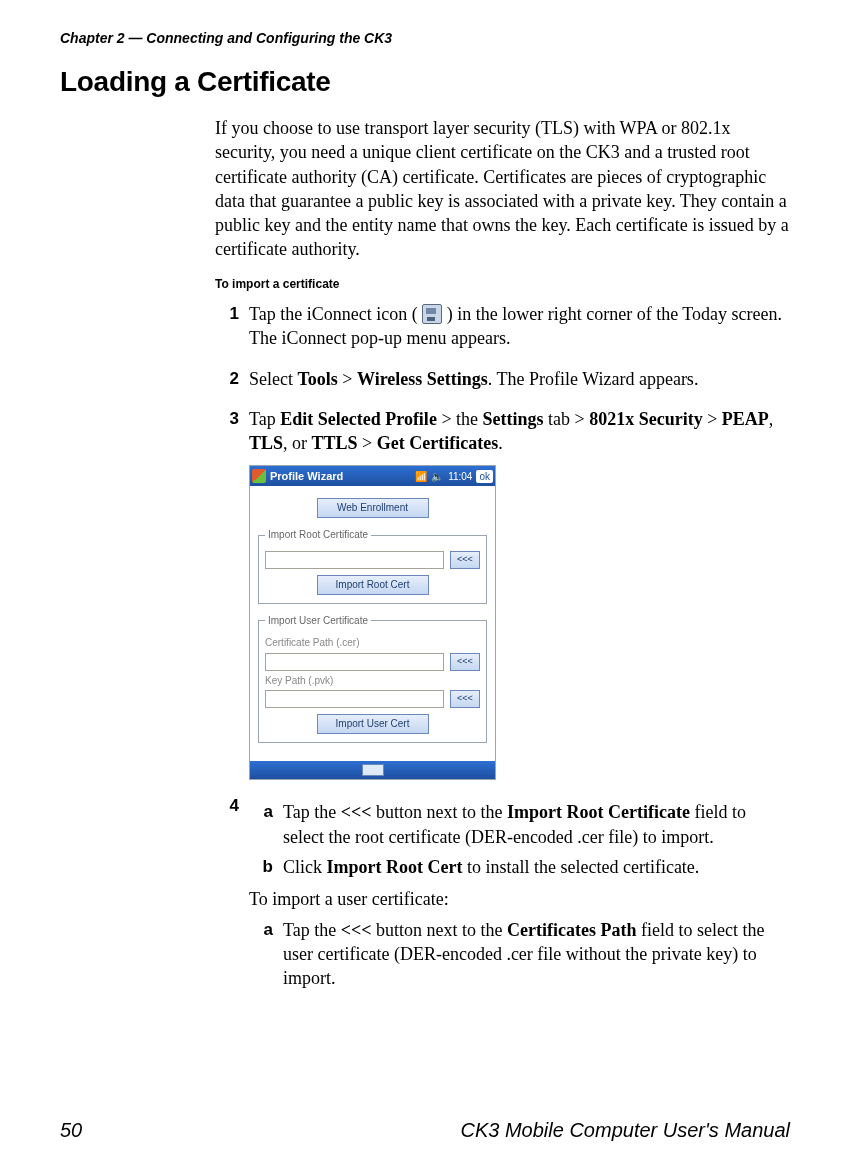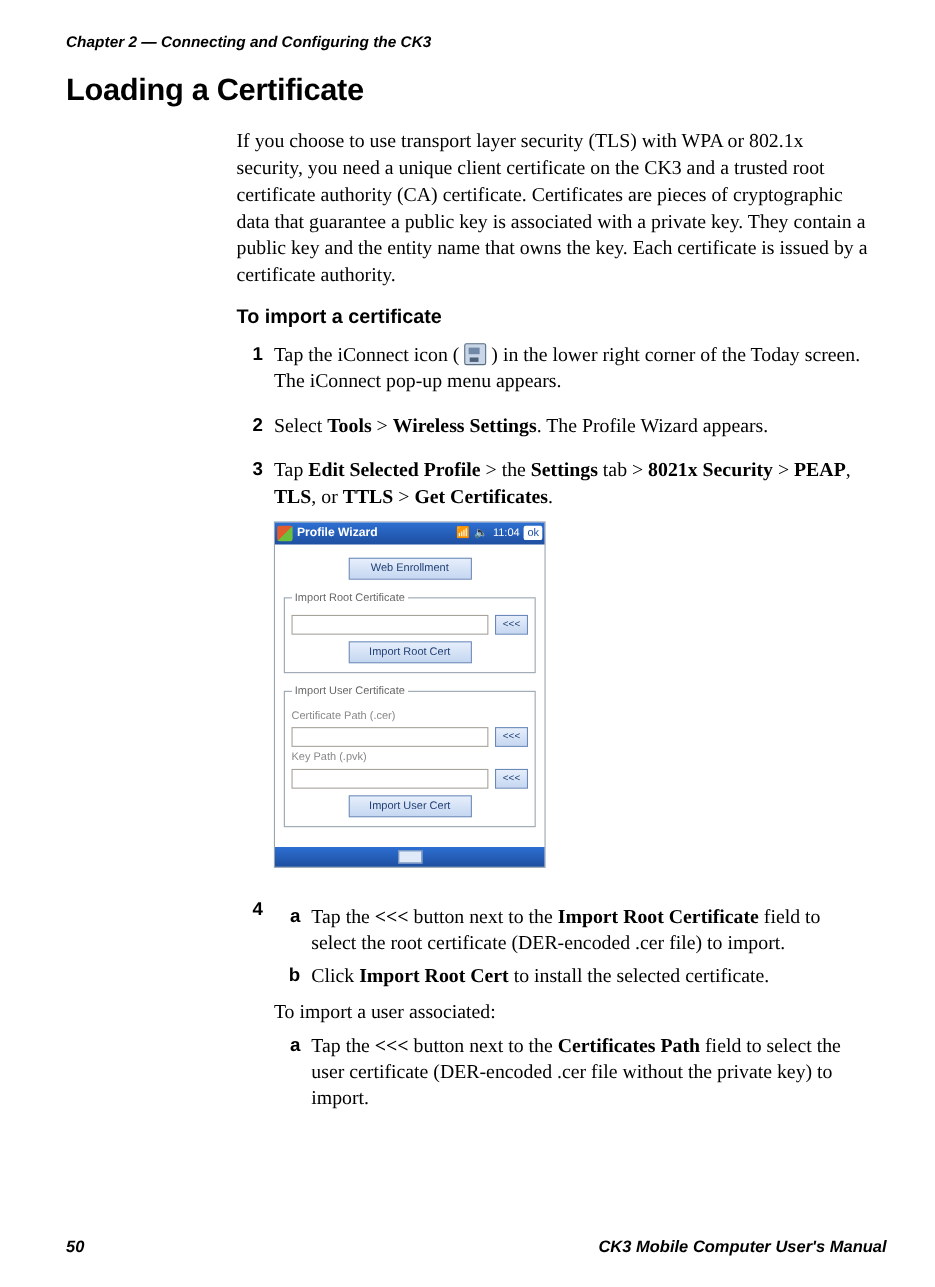--- a/index.html
+++ b/index.html
@@ -38,21 +38,21 @@
     margin-left: 155px;
     font-size: 18px;
     line-height: 1.35;
   }
   .intro {
     margin-bottom: 14px;
   }
   .subhead {
     font-family: Arial, Helvetica, sans-serif;
     font-weight: 900;
-    font-size: 18px;
+    font-size: 12px;
     margin: 10px 0 10px 0;
   }
   .step {
     display: flex;
     margin-bottom: 10px;
   }
   .step-num {
     font-family: Arial, Helvetica, sans-serif;
     font-weight: 900;
     font-size: 17px;
@@ -107,21 +107,21 @@
     position:absolute;
     left:4px; bottom:2px;
     width:8px; height:4px;
     background:#4e617a;
   }
 
   
   .wizard {
     width: 245px;
     border: 1px solid #9aa5b1;
-    margin: 10px 0 16px 0;
+    margin: 10px 0 4px 0;
     font-family: Tahoma, Arial, sans-serif;
     font-size: 11px;
     background: #fff;
   }
   .wiz-title {
     height: 20px;
     background: linear-gradient(#2d6fd2, #1e4fa0);
     color: #fff;
     display: flex;
     align-items: center;
@@ -194,27 +194,27 @@
     transform:translate(-50%,-50%);
     width:20px; height:10px;
     background:#dfe9f7;
     border:1px solid #6a88b8;
   }
 
   .footer {
     position: absolute;
     bottom: 28px;
     left: 60px;
-    right: 44px;
+    right: 60px;
     display: flex;
     justify-content: space-between;
     font-family: Arial, Helvetica, sans-serif;
-    font-weight: bold;
+    font-weight: normal;
     font-style: italic;
-    font-size: 15px;
+    font-size: 20px;
   }
 </style>
 </head>
 <body>
 
 <div class="page">
 
   <div class="running-head">Chapter 2 — Connecting and Configuring the CK3</div>
 
   <h1 class="section">Loading a Certificate</h1>
@@ -312,21 +312,21 @@
           </div>
         </div>
 
         <div class="substep">
           <div class="sub-num">b</div>
           <div class="sub-body">
             <span>Click </span><span class="b">Import Root Cert</span><span> to install the selected certificate.</span>
           </div>
         </div>
 
-        <p style="margin-top:8px;">To import a user associated:</p>
+        <p style="margin-top:8px;">To import a user certificate:</p>
 
         <div class="substep">
           <div class="sub-num">a</div>
           <div class="sub-body">
             <span>Tap the </span><span class="b">&lt;&lt;&lt;</span><span> button next to the </span><span class="b">Certificates Path</span><span> field to select the user certificate (DER-encoded .cer file without the private key) to import.</span>
           </div>
         </div>
 
       </div>
     </div>

